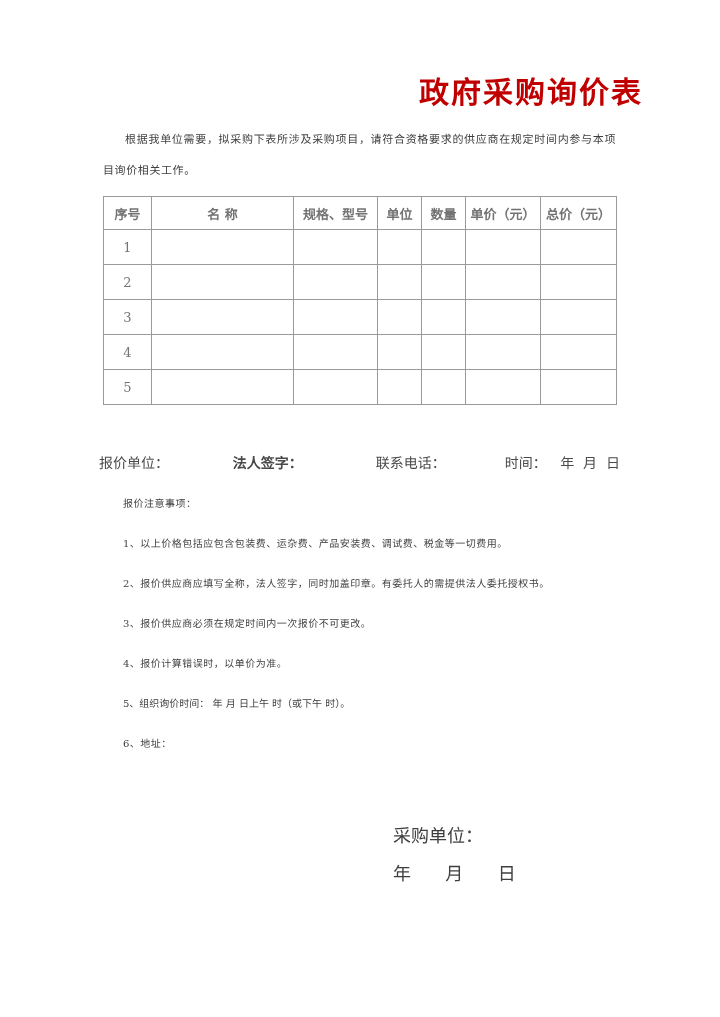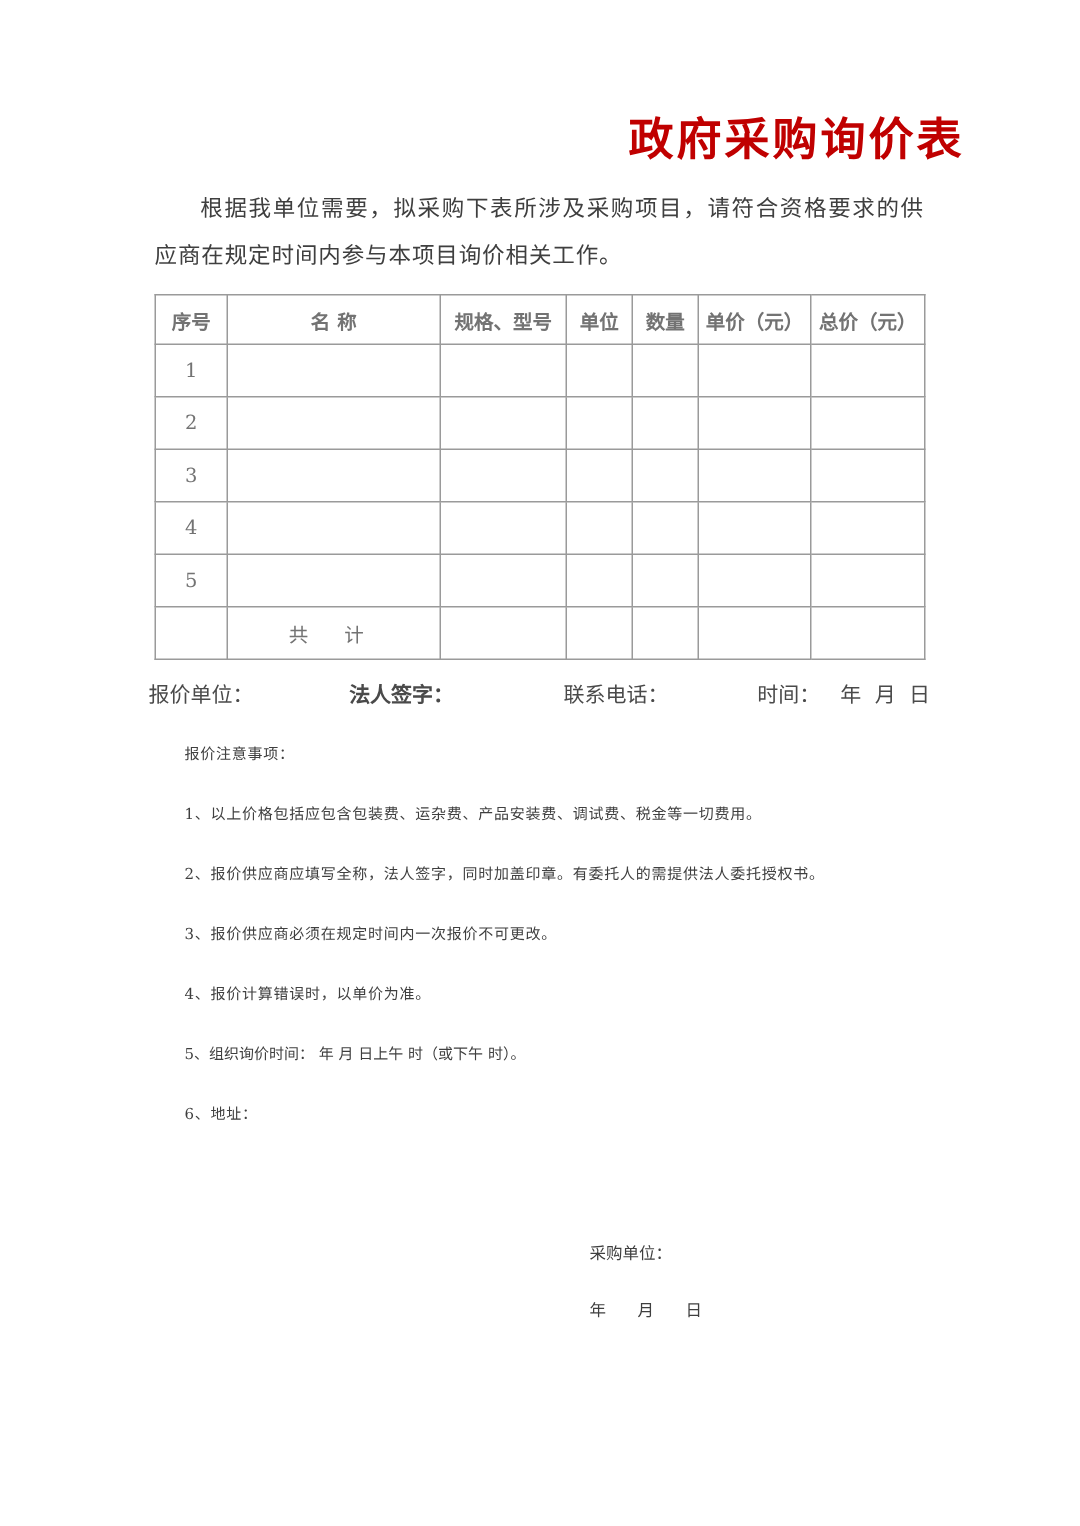--- a/index.html
+++ b/index.html
@@ -30,21 +30,21 @@
     font-weight: bold;
     color: #c00000;
     letter-spacing: 2px;
     font-family: "DejaVu Sans", "Liberation Sans", sans-serif;
   }
   .intro {
     position: absolute;
     left: 103px;
     top: 124px;
     width: 513px;
-    font-size: 15px;
+    font-size: 11px;
     line-height: 31px;
     text-align: justify;
     text-justify: inter-ideograph;
     letter-spacing: 0.6px;
     color: #3f3f3f;
   }
   .intro .indent { display: inline-block; width: 2em; }
 
   table.quote-table {
     position: absolute;
@@ -111,21 +111,21 @@
     text-justify: inter-ideograph;
   }
   .notes .note .indent { display: inline-block; width: 2em; }
   .notes .note.tight { letter-spacing: 0px; }
 
   .footer-block {
     position: absolute;
     left: 103px;
     top: 818px;
     width: 513px;
-    font-size: 11px;
+    font-size: 18px;
     color: #3f3f3f;
   }
   .footer-unit {
     padding-left: 290px;
     line-height: 36px;
     white-space: pre;
   }
   .footer-date {
     padding-left: 290px;
     line-height: 40px;
@@ -201,29 +201,20 @@
       </tr>
       <tr>
         <td>5</td>
         <td></td>
         <td></td>
         <td></td>
         <td></td>
         <td></td>
         <td></td>
       </tr>
-      <tr>
-        <td></td>
-        <td class="sp2">共  计</td>
-        <td></td>
-        <td></td>
-        <td></td>
-        <td></td>
-        <td></td>
-      </tr>
     </tbody>
   </table>
 
   <div class="sign-line">
     <span class="s1">报价单位：</span>
     <span class="s2">法人签字：</span>
     <span class="s3">联系电话：</span>
     <span class="s4">时间：   年  月  日</span>
   </div>
 

